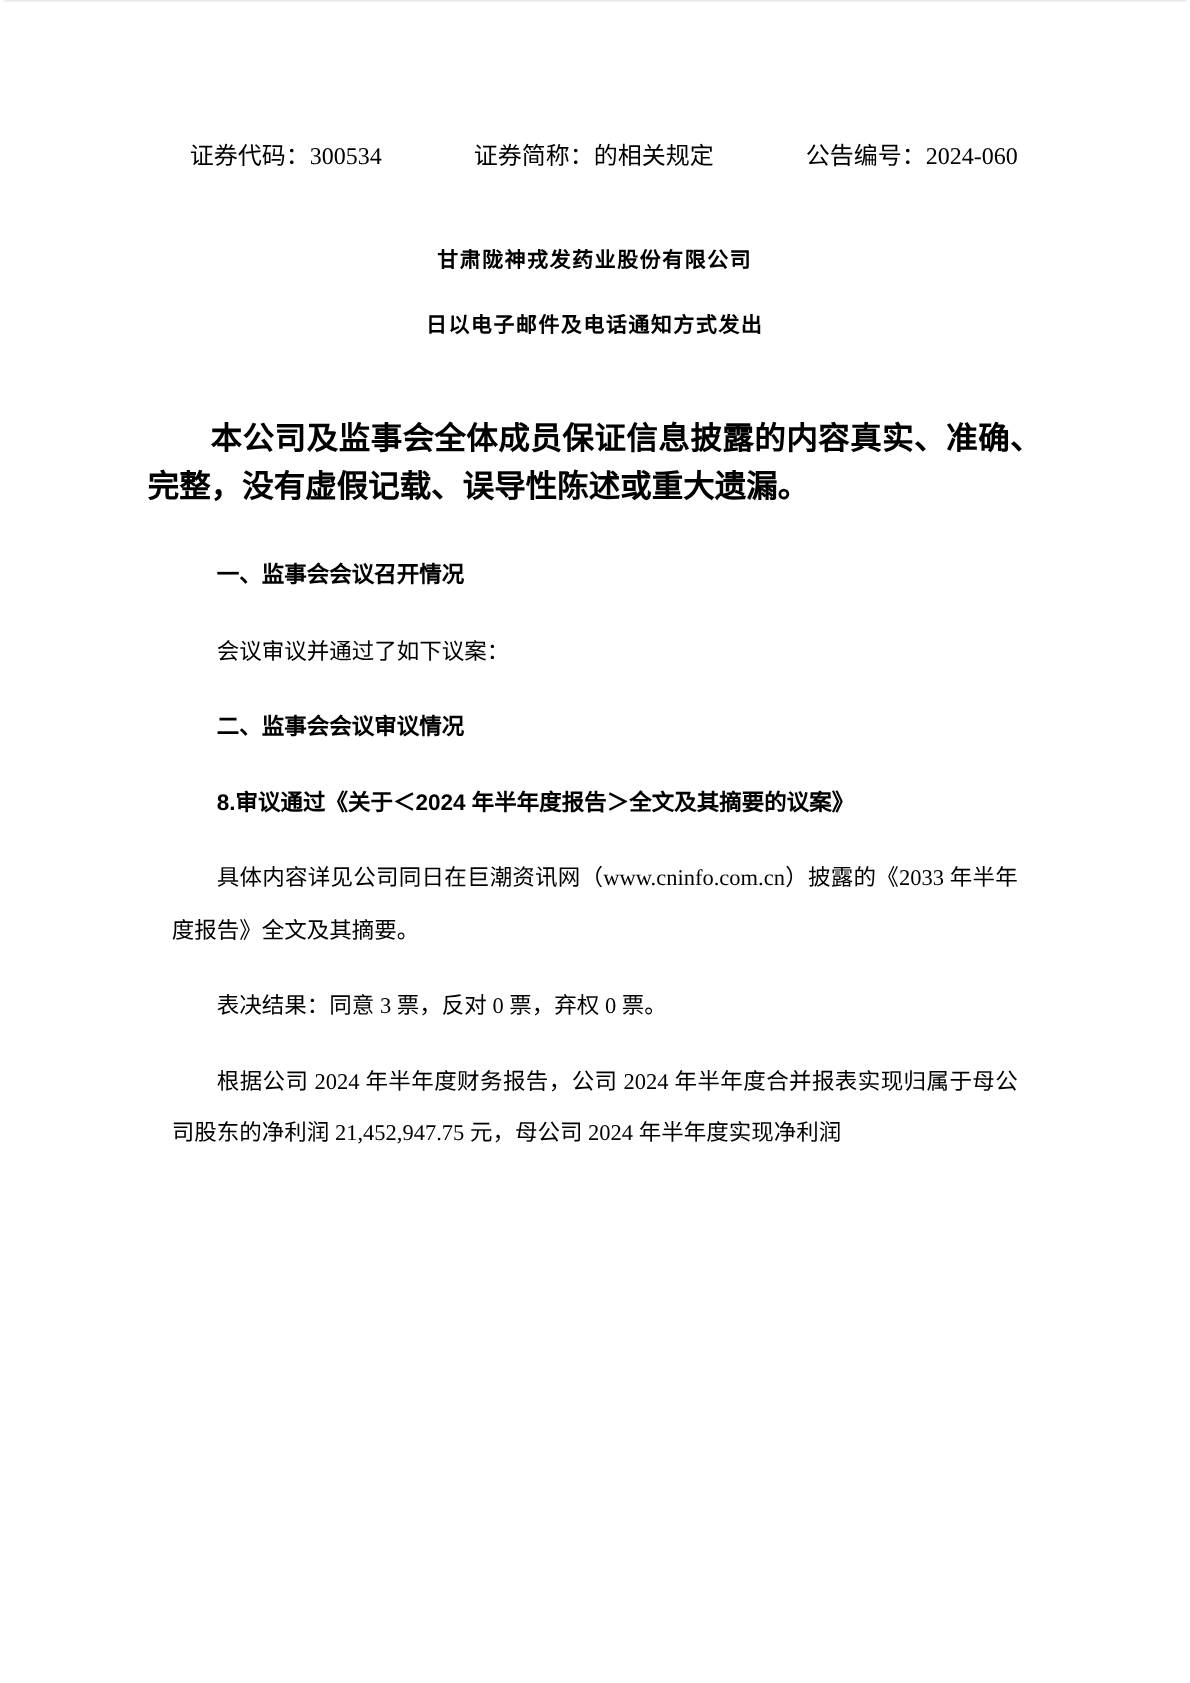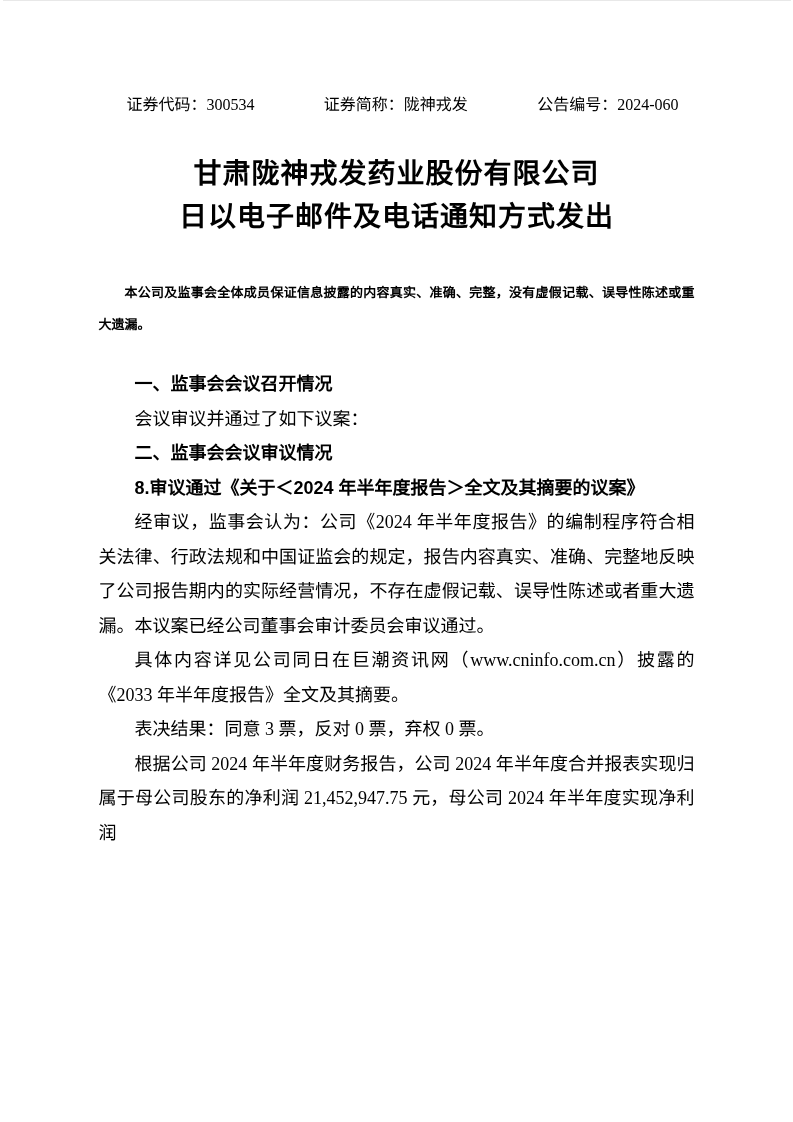--- a/index.html
+++ b/index.html
@@ -26,72 +26,71 @@
     padding: 0 16px 0 28px;
     font-size: 16px;
     line-height: 22px;
     white-space: nowrap;
   }
   .title-block {
     margin-top: 36px;
     text-align: center;
     font-family: "Liberation Sans", "DejaVu Sans", sans-serif;
     font-weight: bold;
-    font-size: 28px;
+    font-size: 14px;
     line-height: 43px;
     letter-spacing: 1px;
   }
   .statement {
     margin: 39px 0 0 0;
     font-family: "Liberation Sans", "DejaVu Sans", sans-serif;
     font-weight: bold;
-    font-size: 13px;
+    font-size: 21px;
     line-height: 32px;
     text-indent: 2em;
     text-align: justify;
   }
   .doc-body {
     margin-top: 26px;
   }
   .para {
-    margin: 0;
-    font-size: 18px;
+    margin: 16px;
+    font-size: 15px;
     line-height: 34.5px;
     text-indent: 2em;
     text-align: justify;
     text-justify: inter-ideograph;
   }
   .para.heading {
     font-family: "Liberation Sans", "DejaVu Sans", sans-serif;
     font-weight: bold;
     text-align: left;
   }
 </style>
 </head>
 <body>
 
 <div class="page">
 
   <div class="doc-header">
     <span>证券代码：300534</span>
-    <span>证券简称：陇神戎发</span>
+    <span>证券简称：的相关规定</span>
     <span>公告编号：2024-060</span>
   </div>
 
   <div class="title-block">
     <div>甘肃陇神戎发药业股份有限公司</div>
     <div>日以电子邮件及电话通知方式发出</div>
   </div>
 
   <p class="statement">本公司及监事会全体成员保证信息披露的内容真实、准确、完整，没有虚假记载、误导性陈述或重大遗漏。</p>
 
   <div class="doc-body">
     <p class="para heading">一、监事会会议召开情况</p>
     <p class="para">会议审议并通过了如下议案：</p>
     <p class="para heading">二、监事会会议审议情况</p>
     <p class="para heading">8.审议通过《关于＜2024 年半年度报告＞全文及其摘要的议案》</p>
-    <p class="para">经审议，监事会认为：公司《2024 年半年度报告》的编制程序符合相关法律、行政法规和中国证监会的规定，报告内容真实、准确、完整地反映了公司报告期内的实际经营情况，不存在虚假记载、误导性陈述或者重大遗漏。本议案已经公司董事会审计委员会审议通过。</p>
     <p class="para">具体内容详见公司同日在巨潮资讯网（www.cninfo.com.cn）披露的《2033 年半年度报告》全文及其摘要。</p>
     <p class="para">表决结果：同意 3 票，反对 0 票，弃权 0 票。</p>
     <p class="para">根据公司 2024 年半年度财务报告，公司 2024 年半年度合并报表实现归属于母公司股东的净利润 21,452,947.75 元，母公司 2024 年半年度实现净利润</p>
   </div>
 
 </div>
 
 </body></html>

